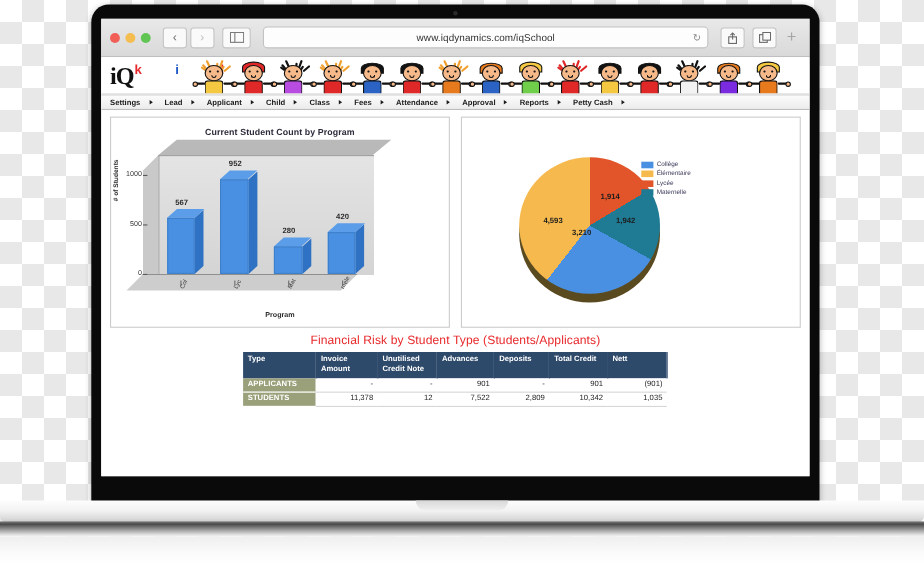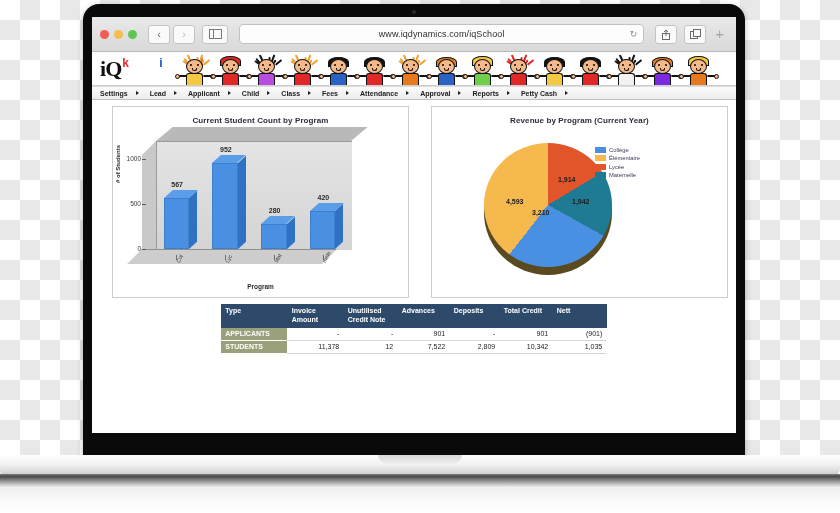--- a/index.html
+++ b/index.html
@@ -148,21 +148,21 @@
     width:0;height:0;border-left:3.2px solid #1c1c1c;
     border-top:2.6px solid transparent;border-bottom:2.6px solid transparent;
     margin:0 7px 0 4px;
   }
 
   
   #content{padding:6px 8px 0 8px;box-sizing:border-box;}
   #charts{display:flex;gap:10px;}
   .chartbox{
     flex:1;border:1px solid #cccccc;background:#fff;
-    height:192px;box-sizing:border-box;position:relative;margin-left:12px;
+    height:192px;box-sizing:border-box;position:relative;
   }
   .ctitle{
     text-align:center;font-size:8px;font-weight:bold;color:#2c2c3c;
     padding-top:9px;letter-spacing:.1px;
   }
 
   
   #barwrap{position:absolute;left:0;top:24px;width:100%;height:166px;}
   #barplot{
     position:absolute;left:43px;top:10px;width:195px;height:108px;
@@ -648,21 +648,20 @@
                     <div class="top" style="bottom:37.8px;"></div>
                     <div class="front" style="height:37.8px;"></div>
                   </div>
                   <div class="blabel" style="left: 204.555px; top: 63.2px;">420</div>
                   <div class="xtick" style="left: 208.357px;">mele</div>
                   <div class="xtickmark" style="left: 209.625px;"></div>
                 </div>
             </div>
 
             <div class="chartbox">
-              <div class="ctitle">Revenue by Program (Current Year)</div>
               <div id="piewrap">
                 <div id="pieouter">
                   <div id="pieshadow"></div>
                   <div id="pie"></div>
                 <div class="pval" style="left: 48px; top: 66px;">3,210</div>
                     <div class="pval" style="left: 22px; top: 55px;">4,593</div>
                     <div class="pval" style="left: 74px; top: 33px;">1,914</div>
                     <div class="pval" style="left: 88px; top: 55px;">1,942</div>
                   </div>
                 <div id="pielegend">
@@ -682,20 +681,21 @@
                       <span class="sw" style="background:#1f7a93;"></span>
                       <span>Maternelle</span>
                     </div>
                   </div>
               </div>
             </div>
 
           </div>
 
           <div id="tableblock">
+            <div id="ttitle">Financial Risk by Student Type (Students/Applicants)</div>
             <table id="tbl">
               <colgroup>
                 <col class="c0">
                   <col class="c1">
                   <col class="c2">
                   <col class="c3">
                 <col class="c4">
                   <col class="c5">
                   <col class="c6">
               </colgroup>

